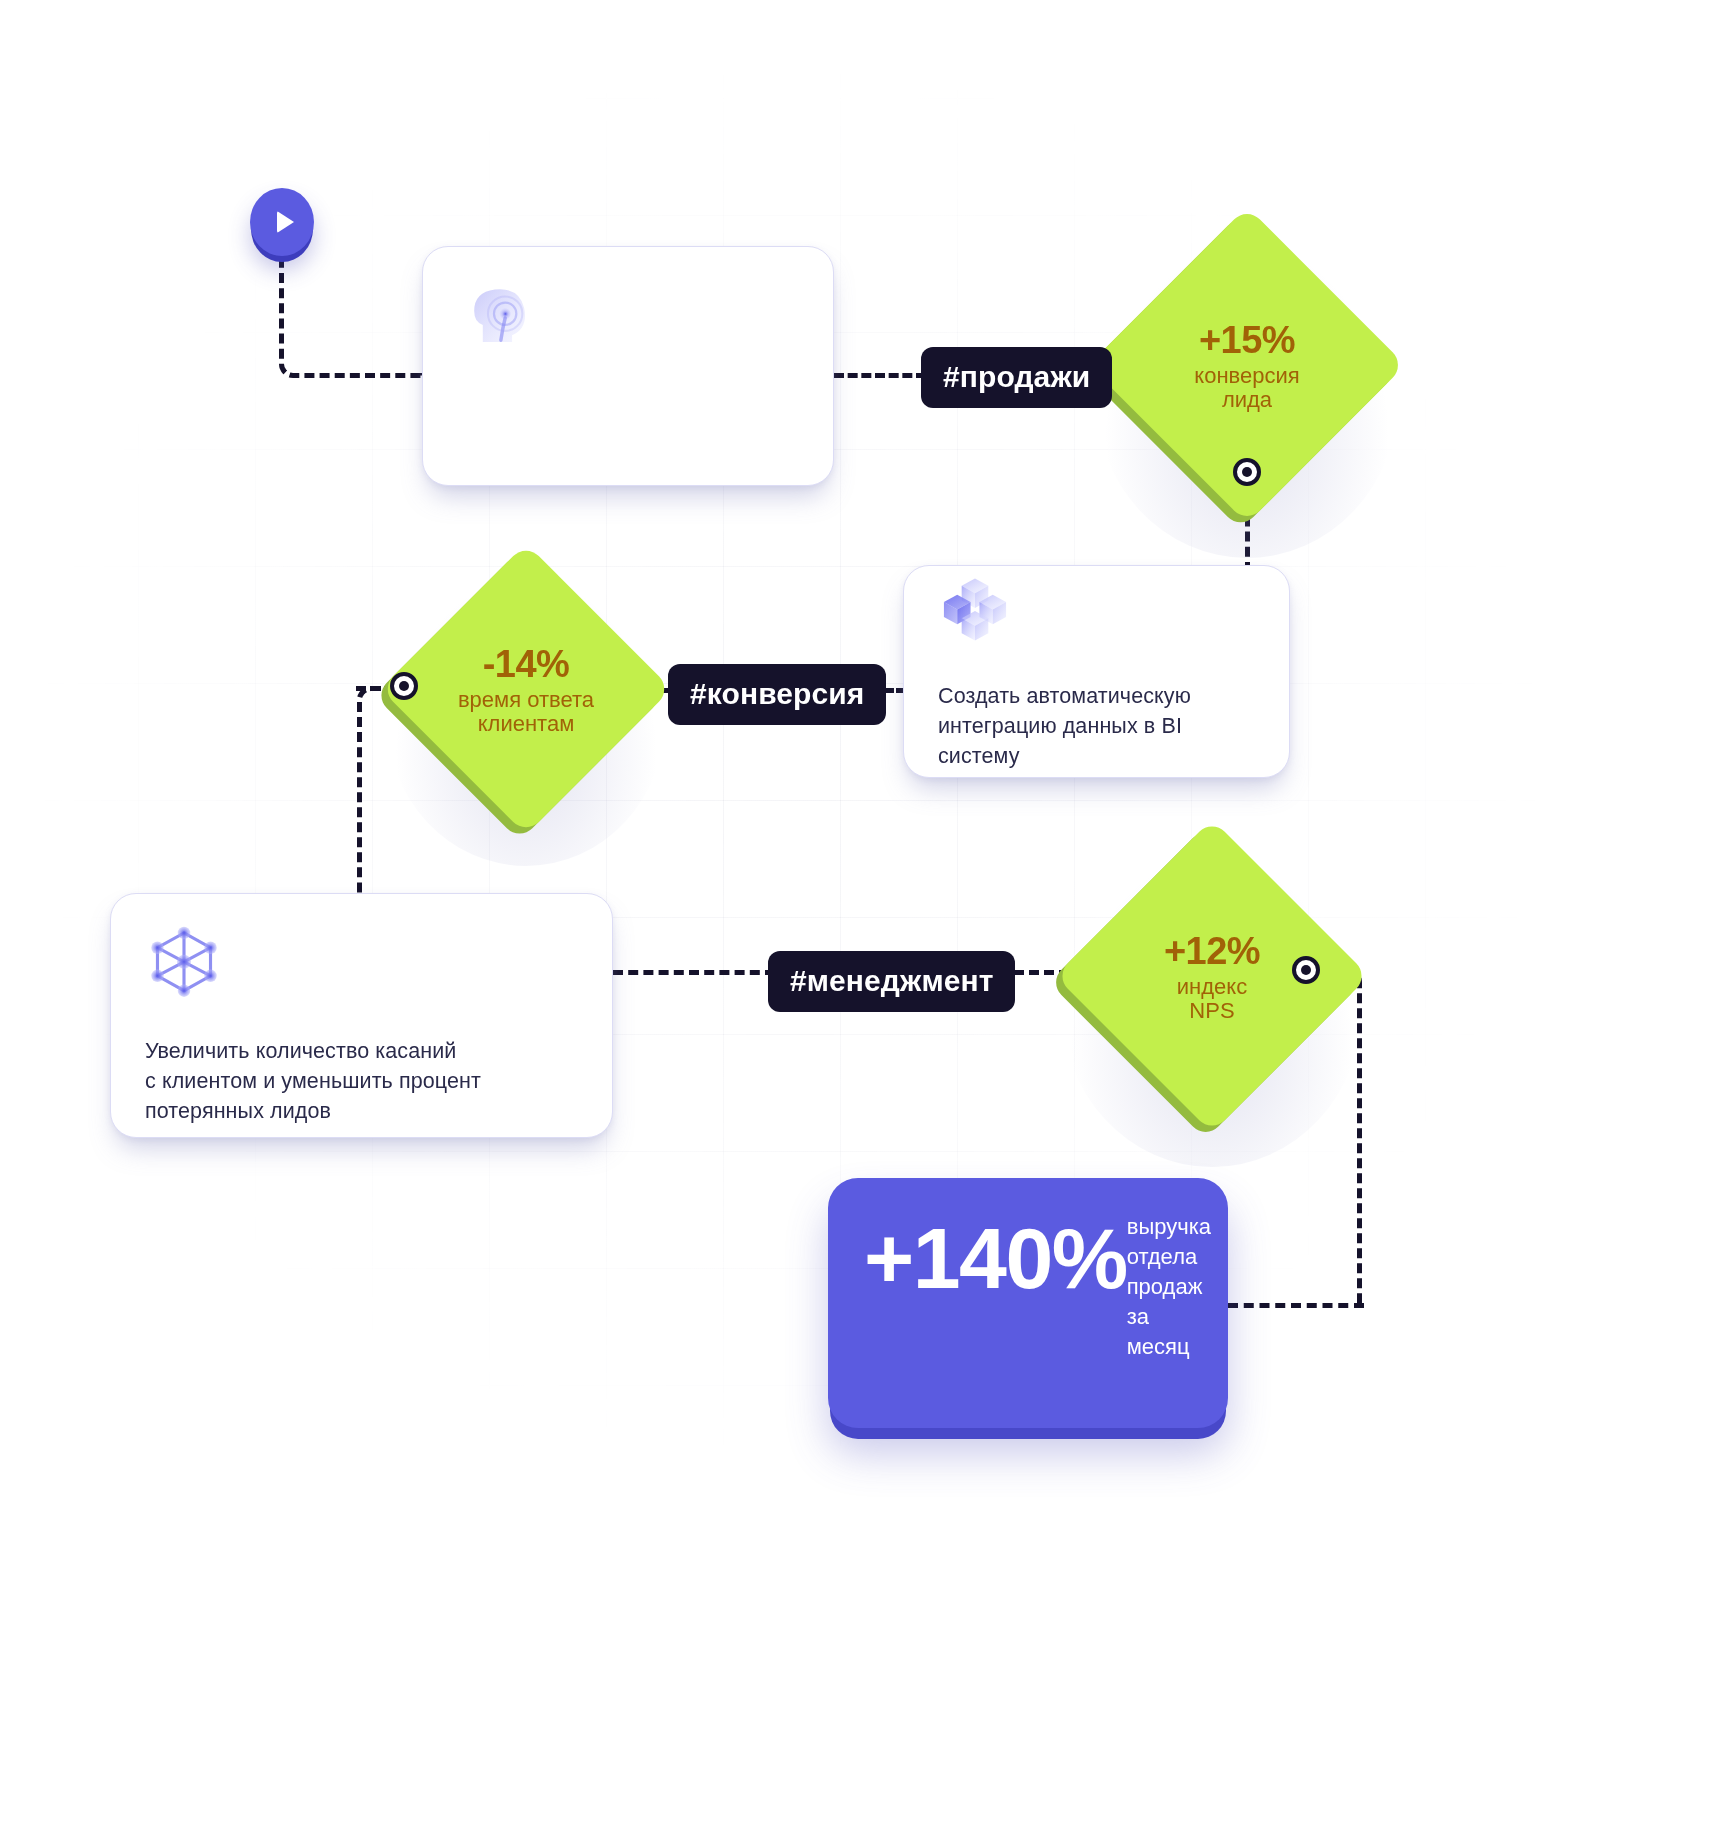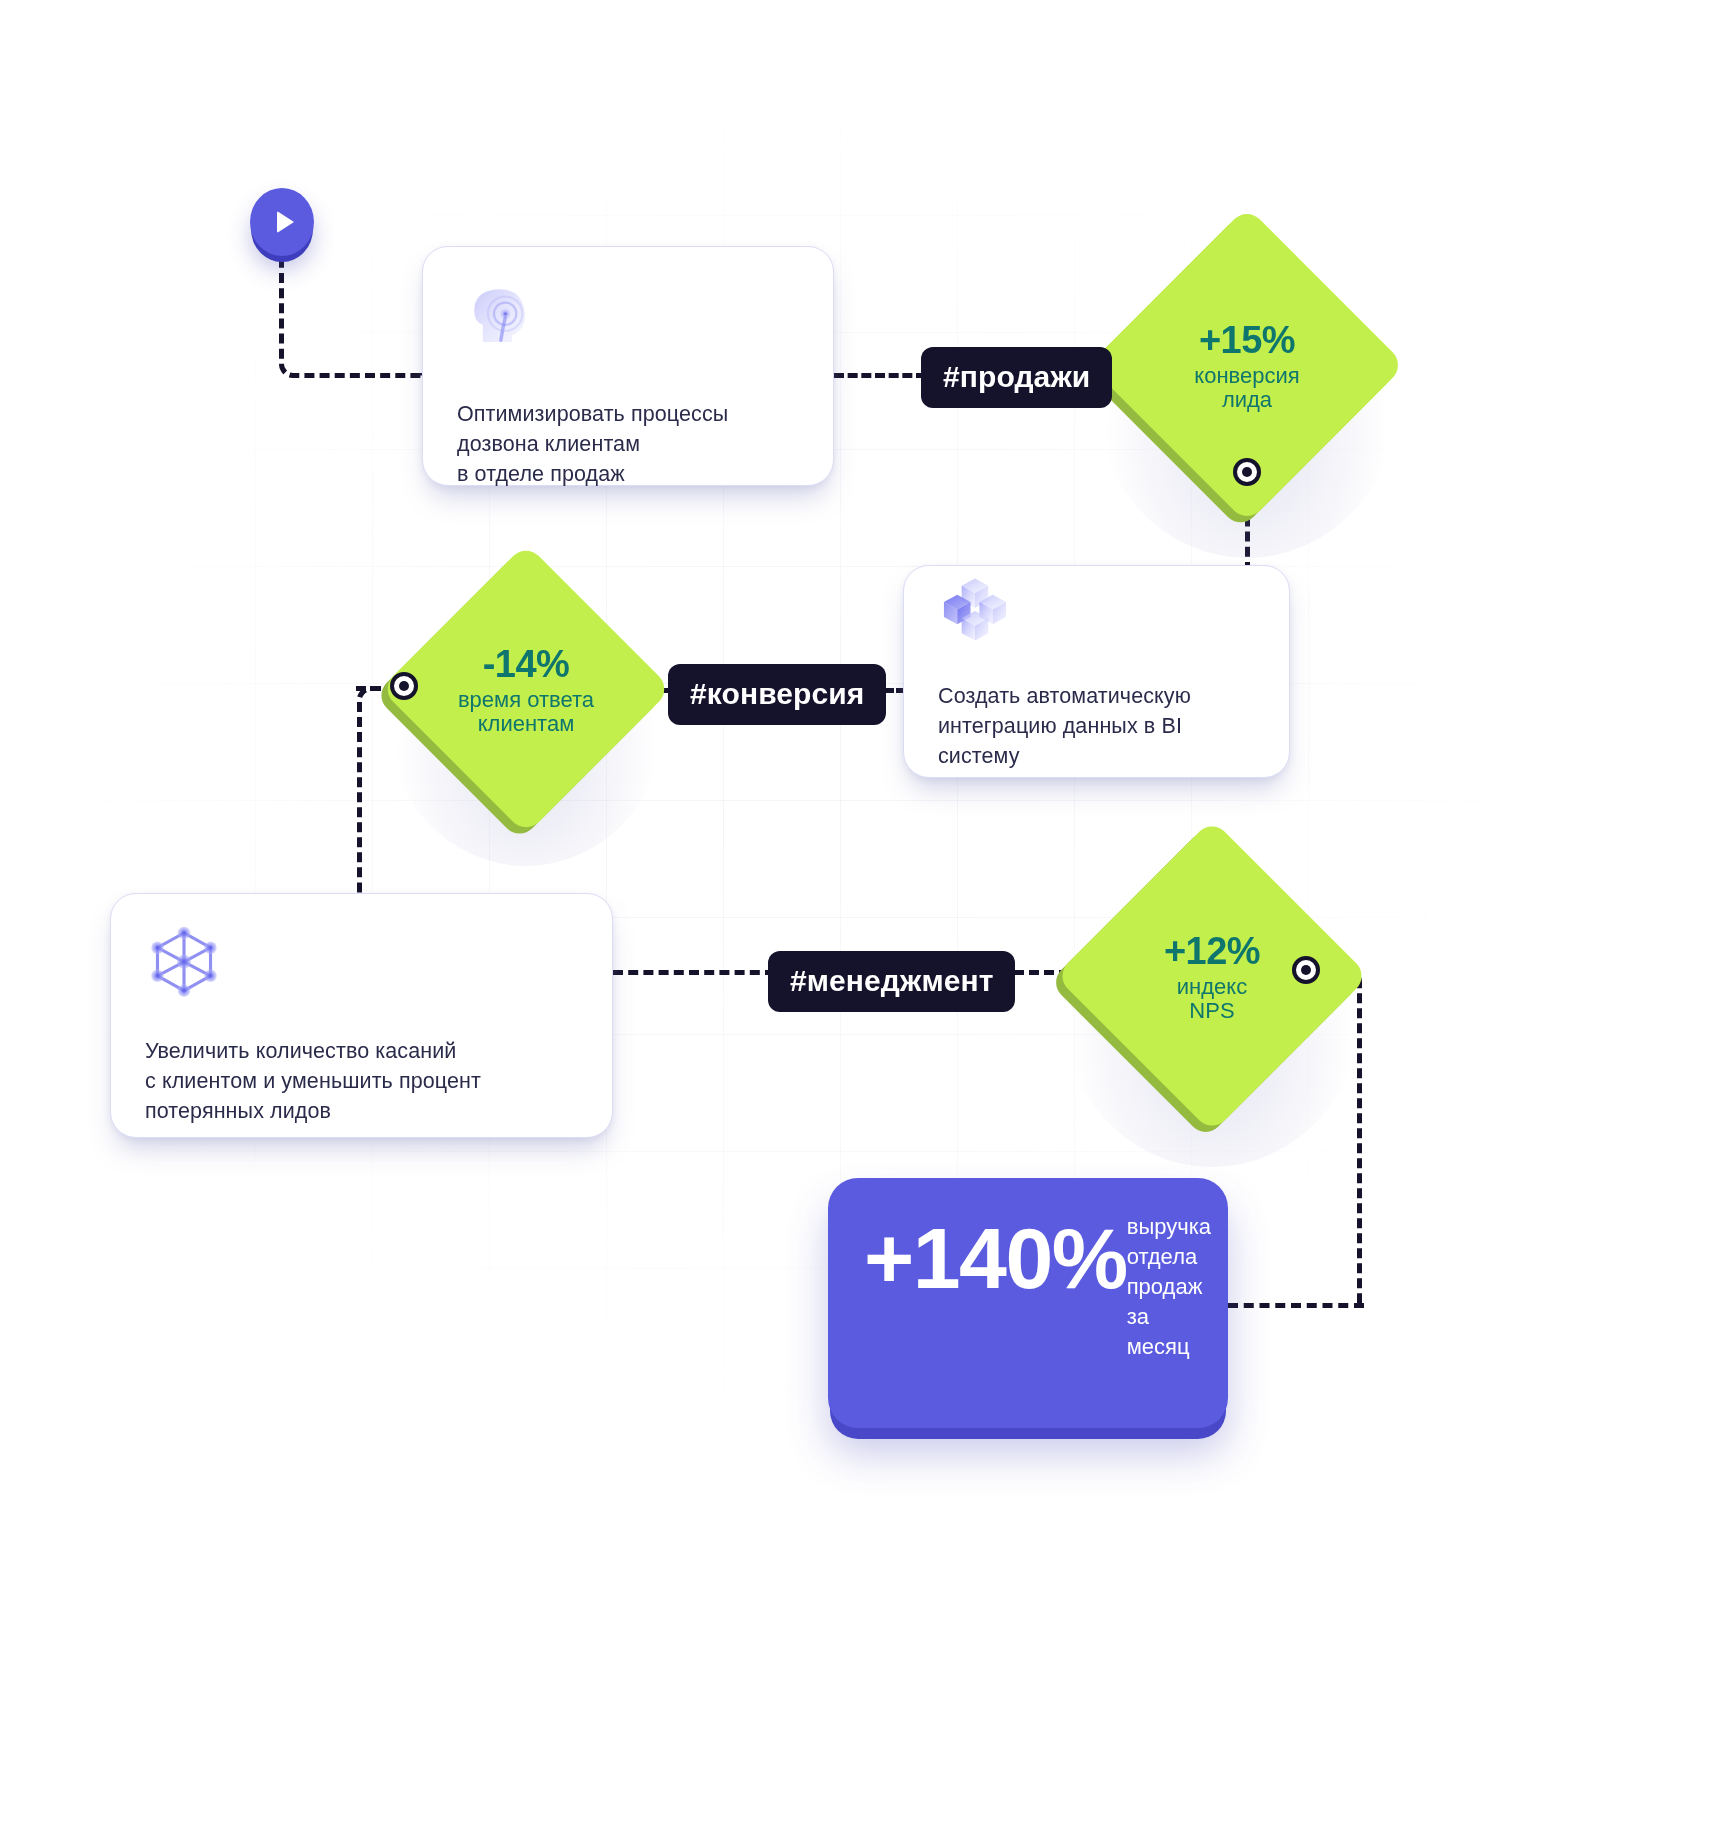--- a/index.html
+++ b/index.html
@@ -141,21 +141,21 @@
     z-index: -1;
   }
   .diamond .dlabel {
     position: absolute;
     left: 0; top: 0;
     width: 100%; height: 100%;
     display: flex;
     flex-direction: column;
     align-items: center;
     justify-content: center;
-    color: #0f766e;
+    color: #a16207;
     text-align: center;
     z-index: 2;
   }
   .dlabel .big { font-size: 38px; font-weight: bold; letter-spacing: -0.5px; line-height: 42px; }
   .dlabel .small { font-size: 22px; line-height: 24px; margin-top: 3px; white-space: pre-line; }
 
   #diamond-conv { left: 1135px; top: 253px;  width: 224px; height: 224px; }
   #diamond-time { left: 423px;  top: 586px;  width: 206px; height: 206px; }
   #diamond-nps  { left: 1101px; top: 865px;  width: 222px; height: 222px; }
 
@@ -274,23 +274,20 @@
             <stop offset="100%" stop-color="#dedfff" stop-opacity="0.30"></stop>
           </linearGradient>
         </defs>
         <path d="M30 78 L30 58 Q20 55 20 42 Q20 20 44 17 Q72 14 78 38 Q83 62 64 70 L64 78 Z" fill="url(#hgB)"></path>
         <circle cx="56" cy="45" r="6.5" fill="url(#hgA)"></circle>
         <path d="M56 50 Q53 62 51 76" stroke="#7c7df0" stroke-opacity="0.55" stroke-width="4" fill="none" stroke-linecap="round"></path>
         <circle cx="56" cy="45" r="13" fill="none" stroke="#8889f3" stroke-opacity="0.40" stroke-width="2.6"></circle>
         <circle cx="56" cy="45" r="20" fill="none" stroke="#9fa0f5" stroke-opacity="0.26" stroke-width="2.4"></circle>
       </svg>
     </div>
-    <div class="card-text">Оптимизировать процессы
-дозвона клиентам
-в отделе продаж</div>
   </div>
 
   <div id="card-bi" class="card">
     <div class="card-icon" style="width:74px;height:74px;">
       <svg class="icon-svg" viewBox="0 0 100 100">
         <defs>
           <linearGradient id="cbA" x1="0" y1="0" x2="1" y2="1">
             <stop offset="0%" stop-color="#5f60ee"></stop>
               <stop offset="100%" stop-color="#a9aaf7"></stop>
           </linearGradient>

